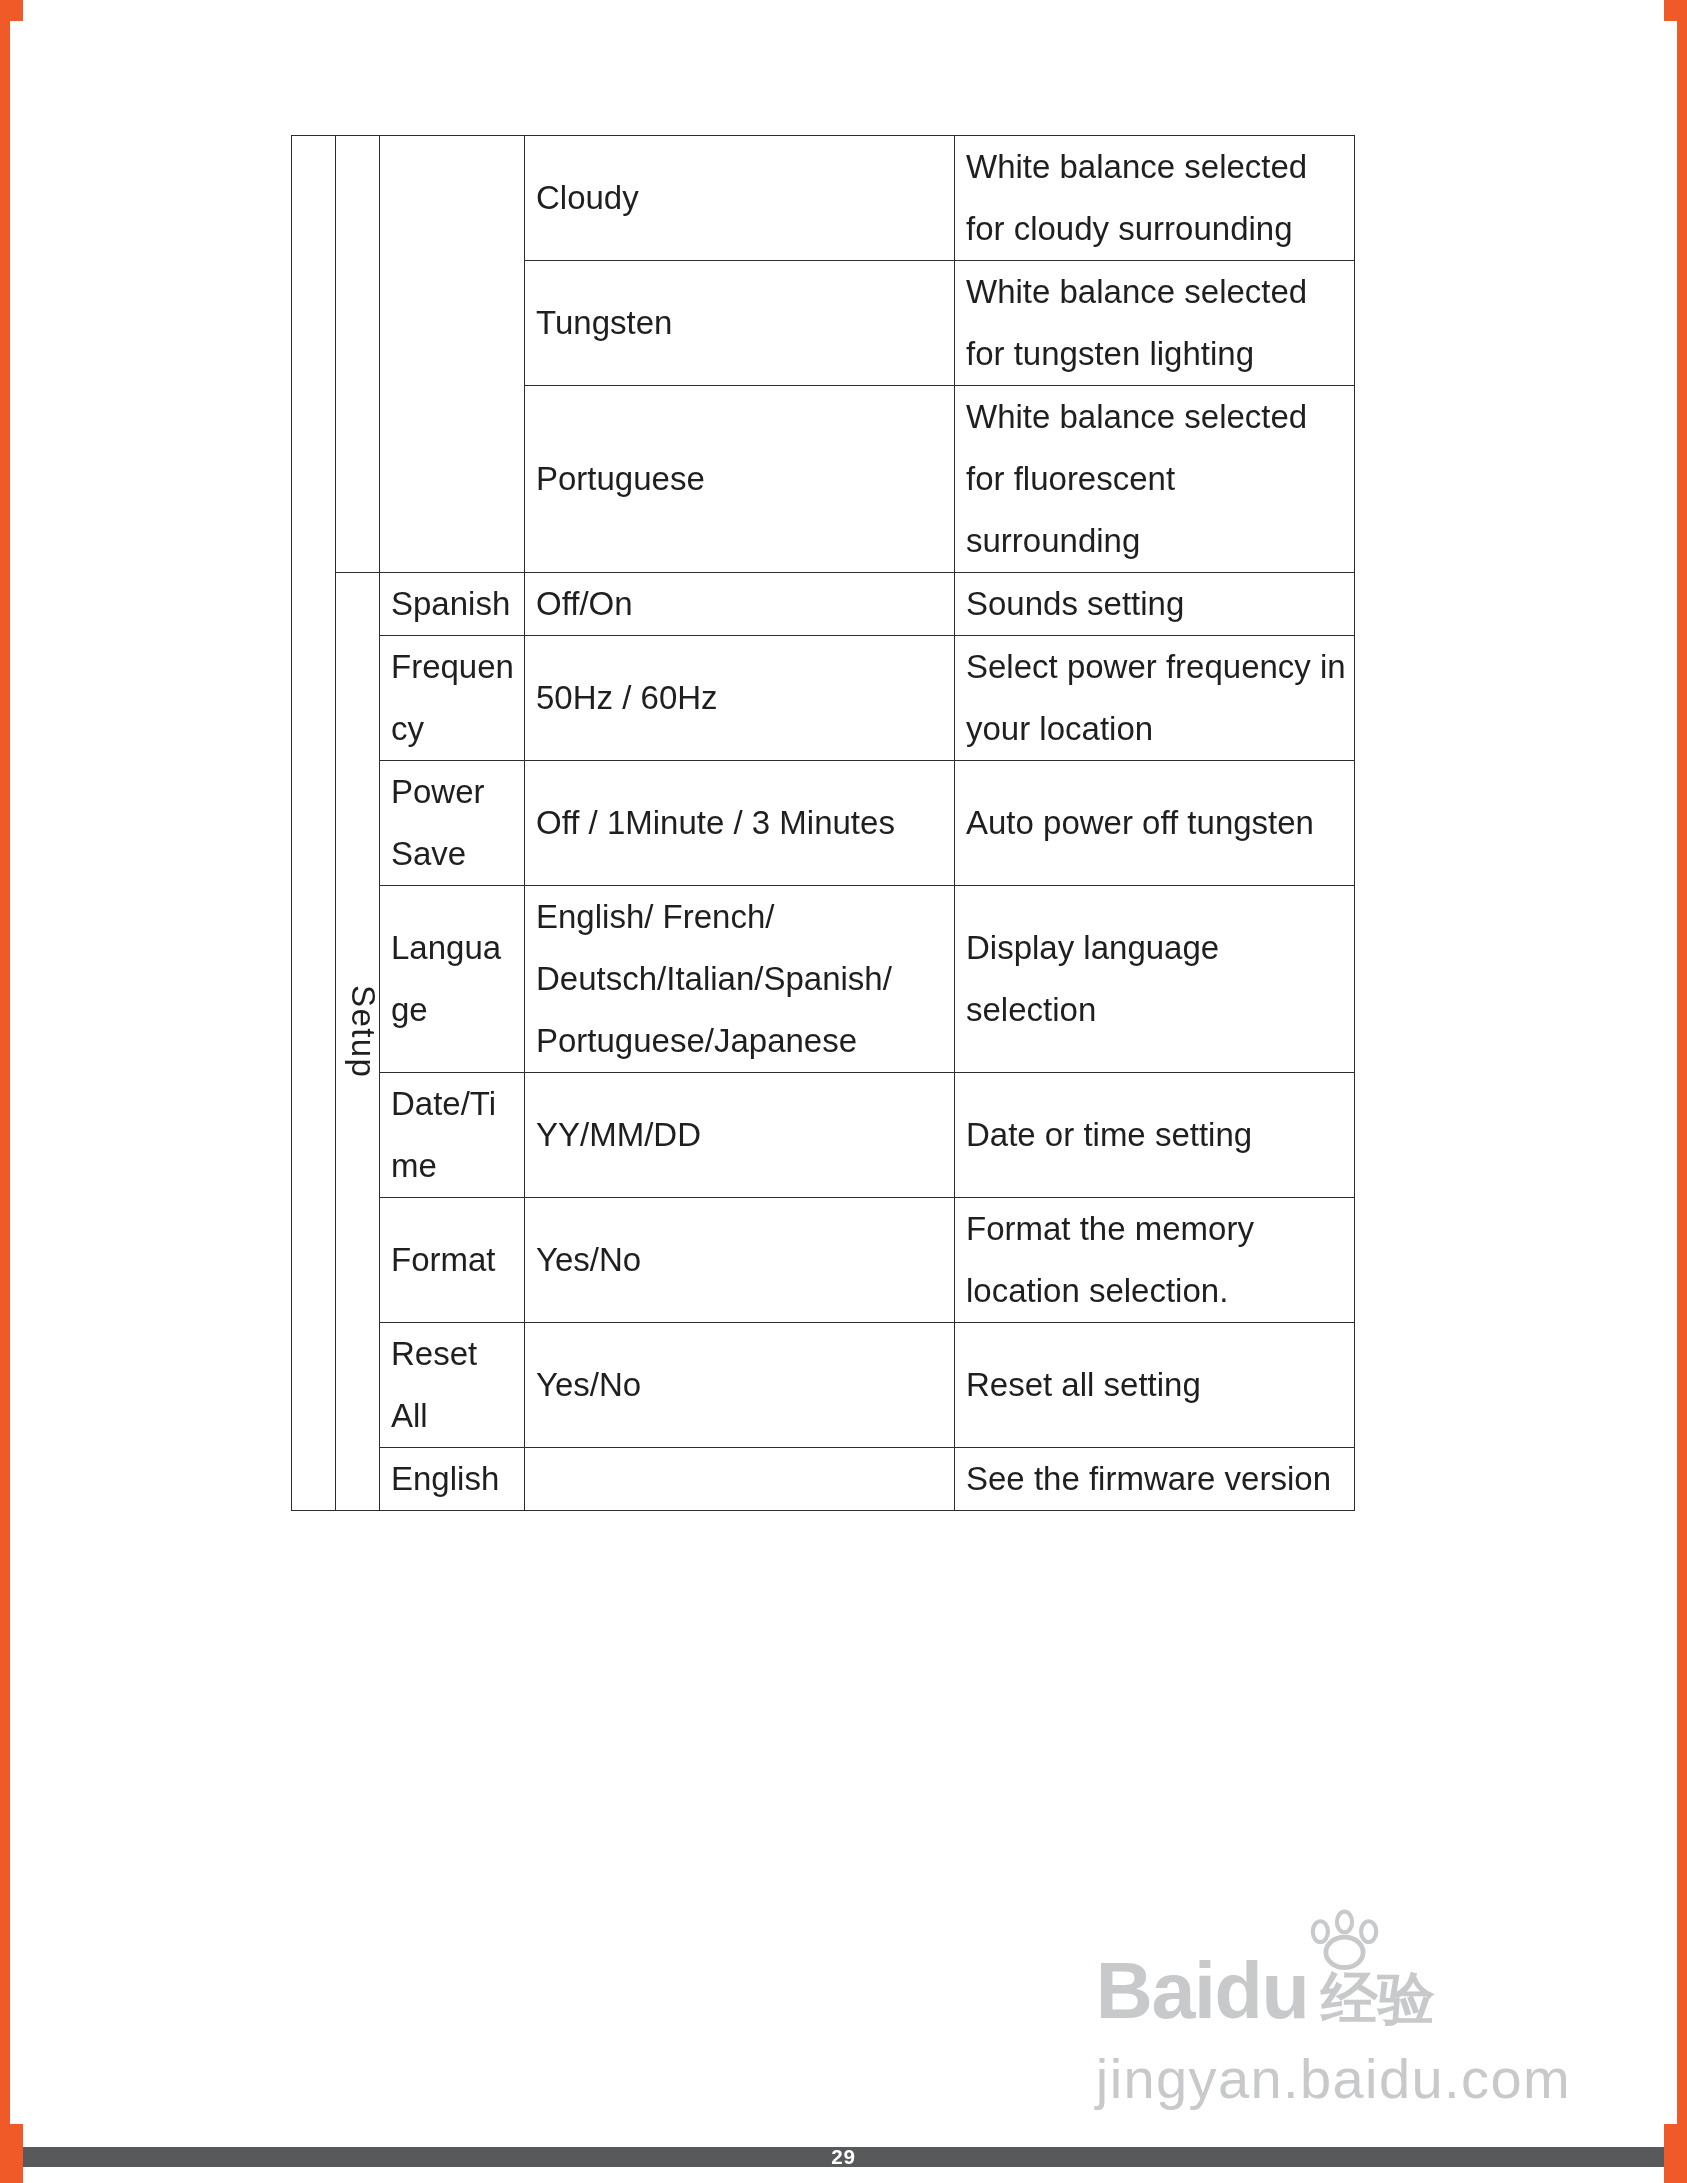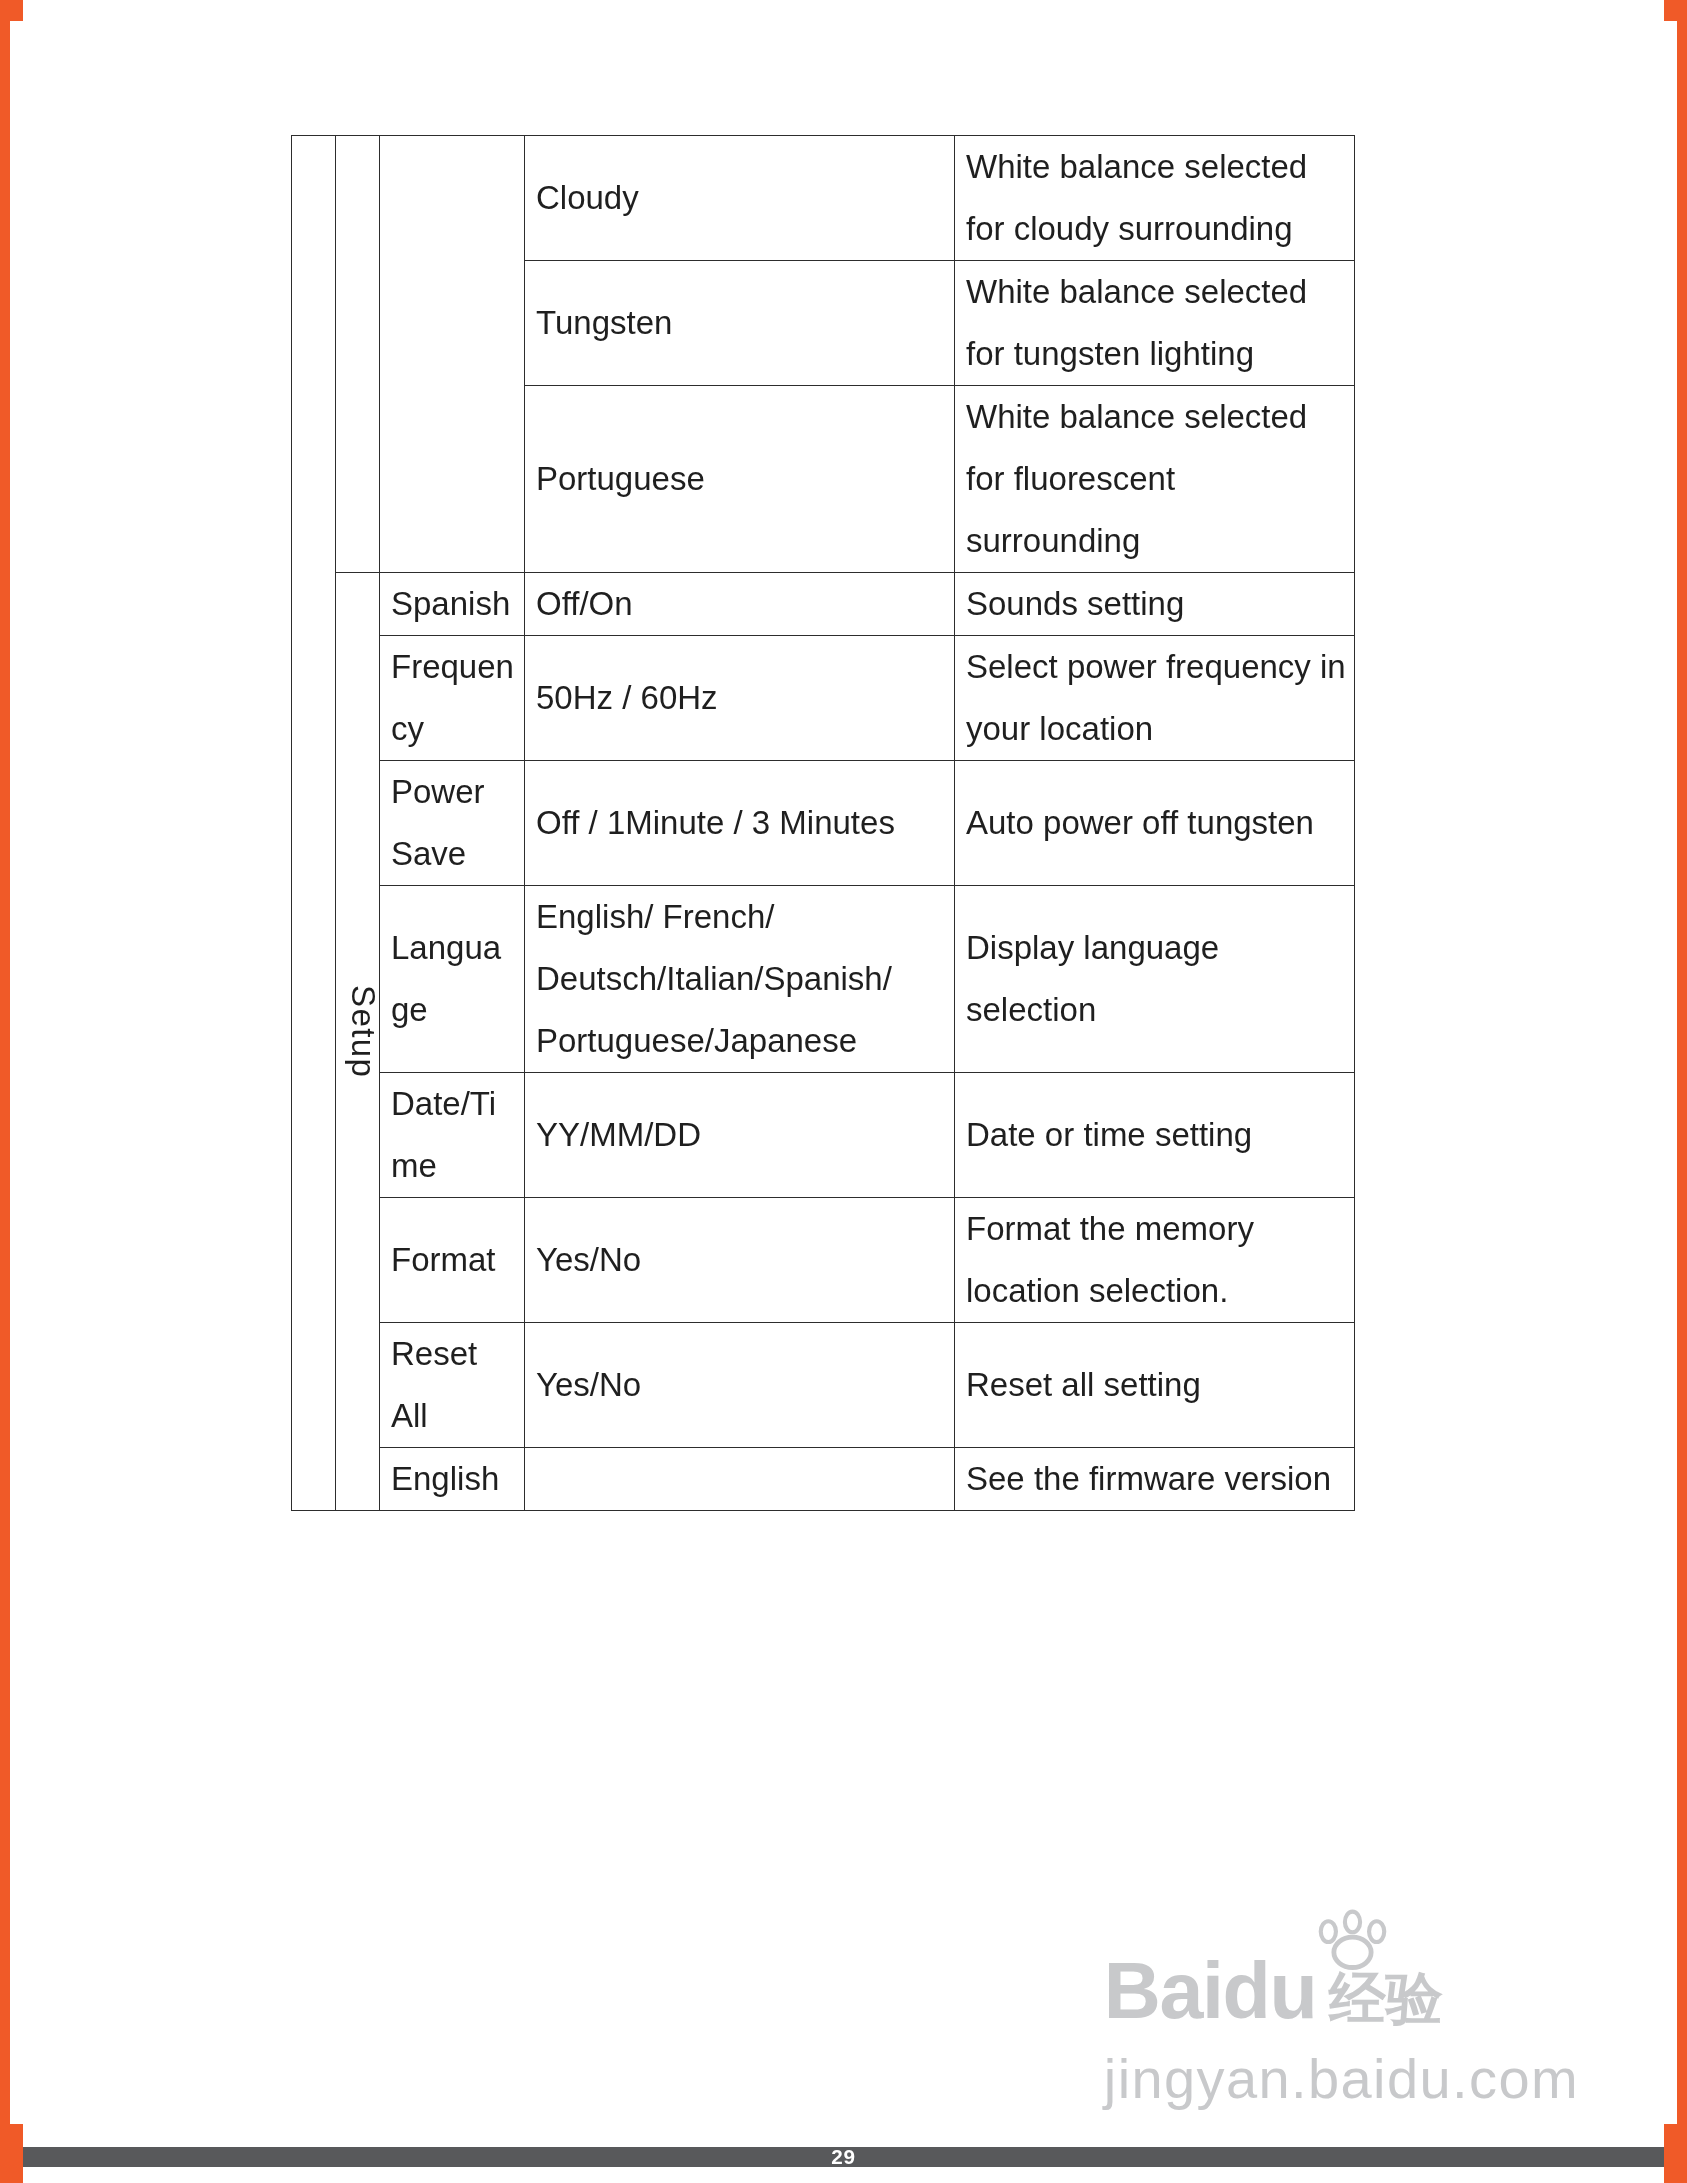--- a/index.html
+++ b/index.html
@@ -55,21 +55,21 @@
     line-height:1;
     display:inline-block;
   }
   tr.r180 { height:124px; }
   tr.r92  { height:63px; }
   tr.r272 { height:187px; }
   tr.r90  { height:62px; }
 
   
   .watermark {
-    position:absolute; right:108px; bottom:72px;
+    position:absolute; right:116px; bottom:72px;
     color:#c8c9cb; z-index:2; text-align:left;
   }
   .wm-paw { position:absolute; top:-41px; left:207px; }
   .wm-row { display:flex; align-items:baseline; }
   .wm-baidu { font-size:79px; font-weight:bold; letter-spacing:-1.4px; }
   .wm-cn { font-size:57px; font-weight:bold; margin-left:12.4px; }
   .wm-site { font-size:56px; letter-spacing:1.4px; margin-top:8px; }
 </style>
 </head>
 <body>

